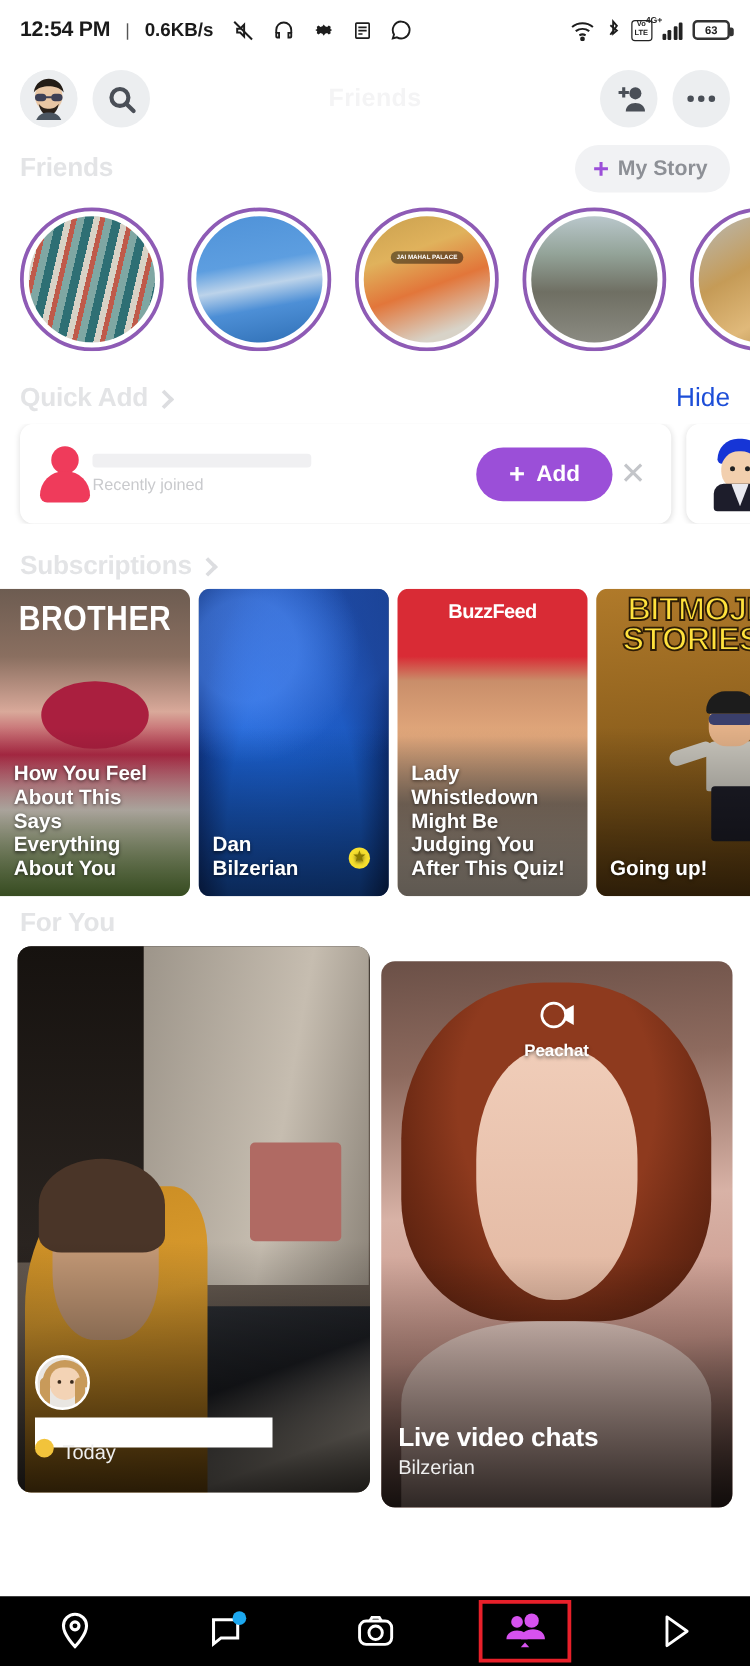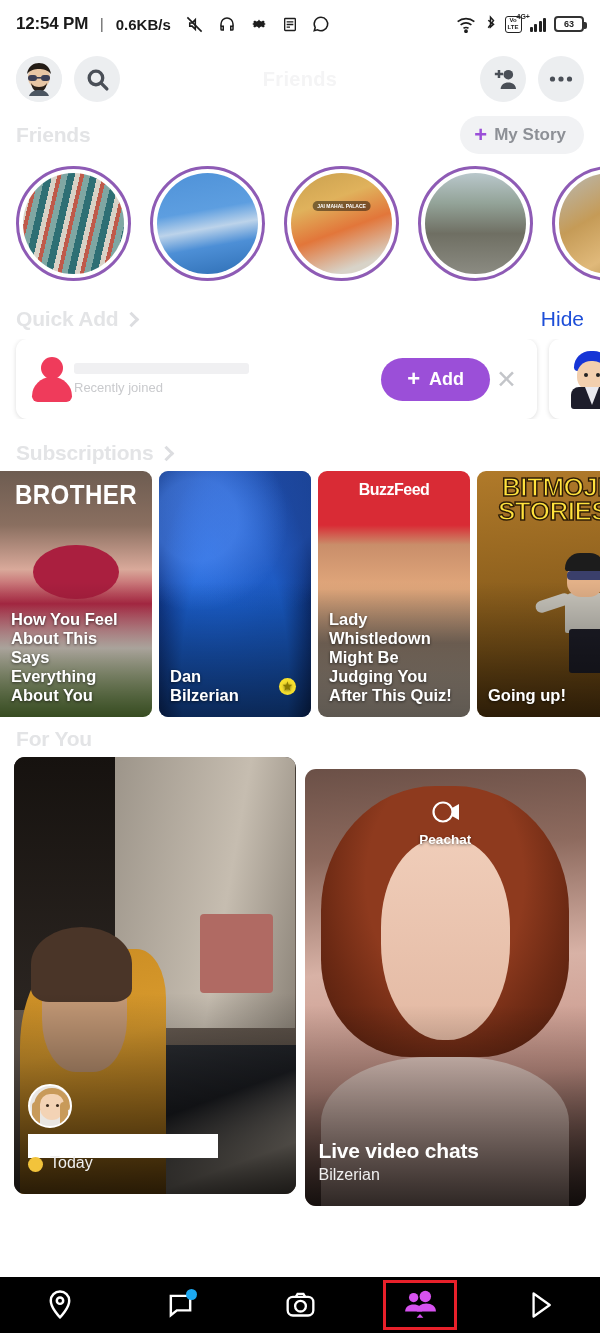--- a/index.html
+++ b/index.html
@@ -194,21 +194,21 @@
   .fy-sub{color:#efefef;font-size:16px;margin-top:3px;}
   .fy-av{
     position:absolute;left:14px;bottom:66px;width:44px;height:44px;border-radius:50%;
     background:#e9e6e2;border:2px solid #fff;z-index:6;overflow:hidden;
   }
   .fa-hair{position:absolute;left:4px;top:2px;width:36px;height:22px;background:#c89a5a;border-radius:18px 18px 2px 2px;}
   .fa-face{position:absolute;left:10px;top:8px;width:24px;height:26px;background:#f3d3b5;border-radius:11px 11px 13px 13px;}
   .fa-e{position:absolute;top:18px;width:3px;height:3px;background:#3a2a1c;border-radius:50%;}
   .fa-sd{position:absolute;top:16px;width:8px;height:24px;background:#c89a5a;border-radius:5px;}
   .redact{position:absolute;left:14px;bottom:36px;width:190px;height:24px;background:#fff;z-index:6;}
-  .today{display:flex;align-items:flex-end;gap:7px;margin-top:26px;}
+  .today{display:flex;align-items:flex-start;gap:7px;margin-top:26px;}
   .dot-y{width:15px;height:15px;border-radius:50%;background:#f2c33b;flex:0 0 auto;}
 
   
   .navbar{
     position:absolute;left:0;bottom:0;width:600px;height:56px;background:#000;
     display:flex;align-items:center;justify-content:space-around;
   }
   .nav-item{position:relative;width:74px;height:50px;display:flex;align-items:center;justify-content:center;}
   .nav-active{border:3px solid #e8202a;}
   .badge{position:absolute;top:9px;right:20px;width:11px;height:11px;border-radius:50%;background:#1ca8f0;}

